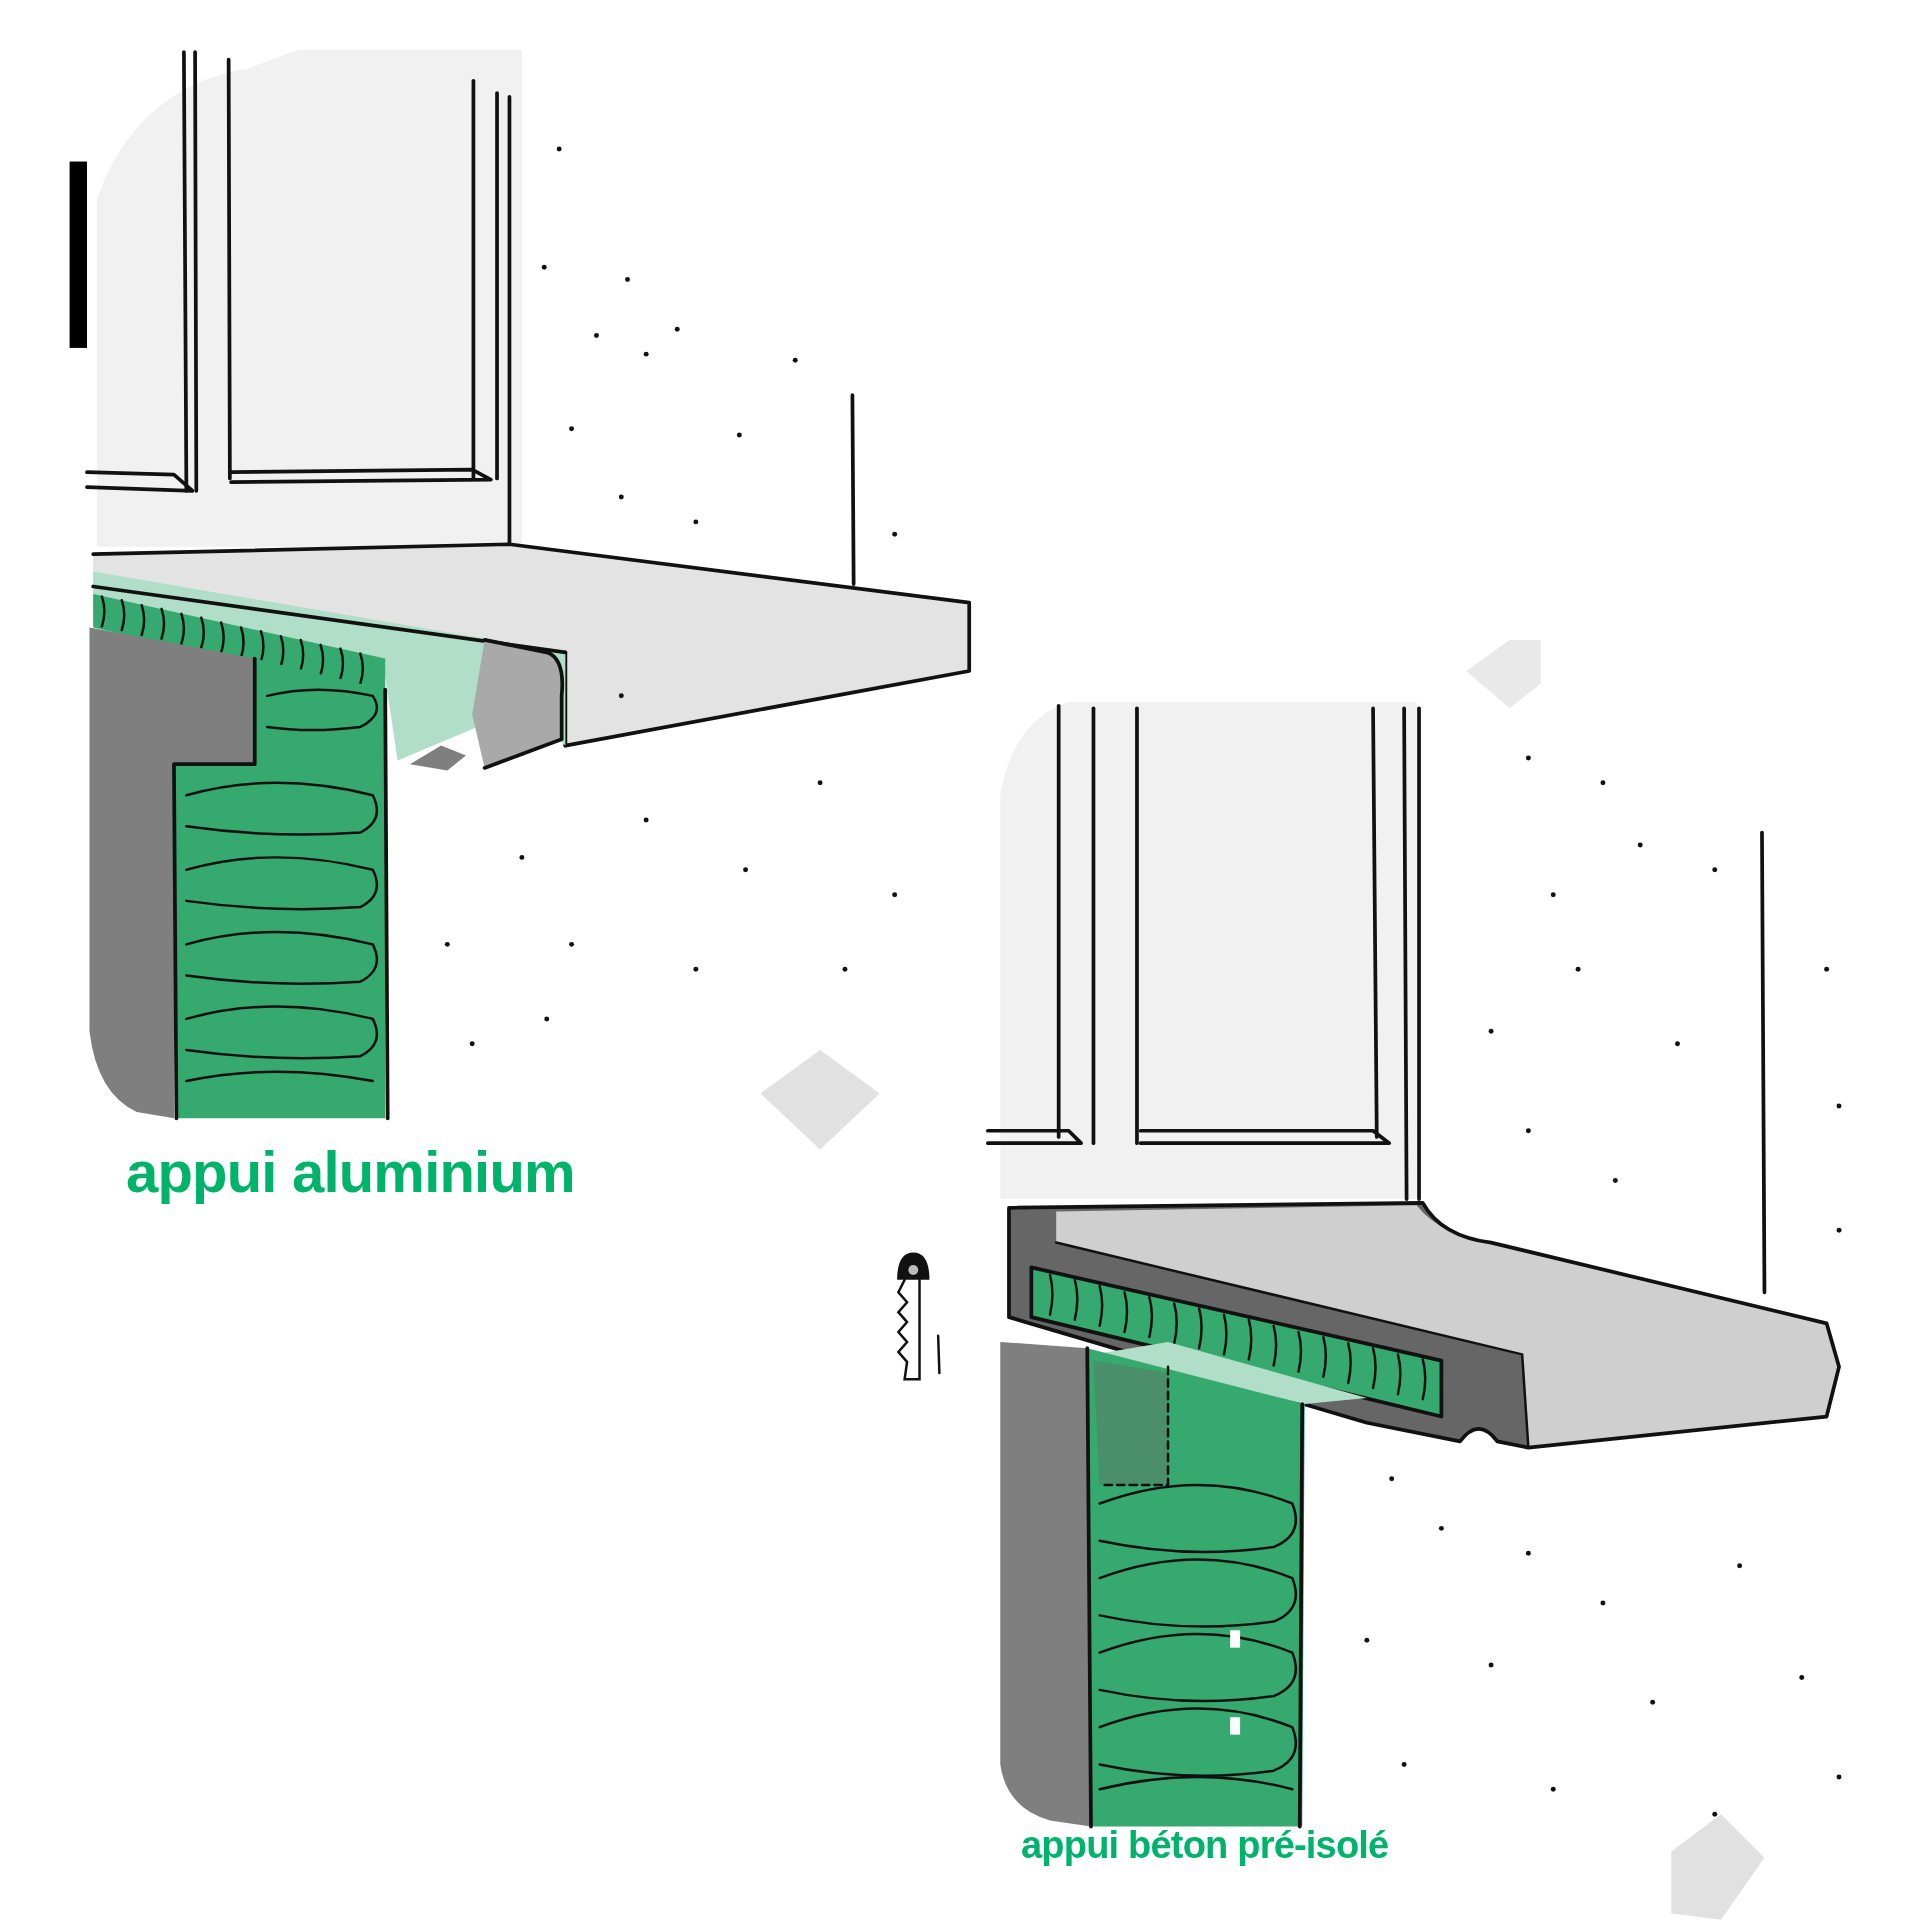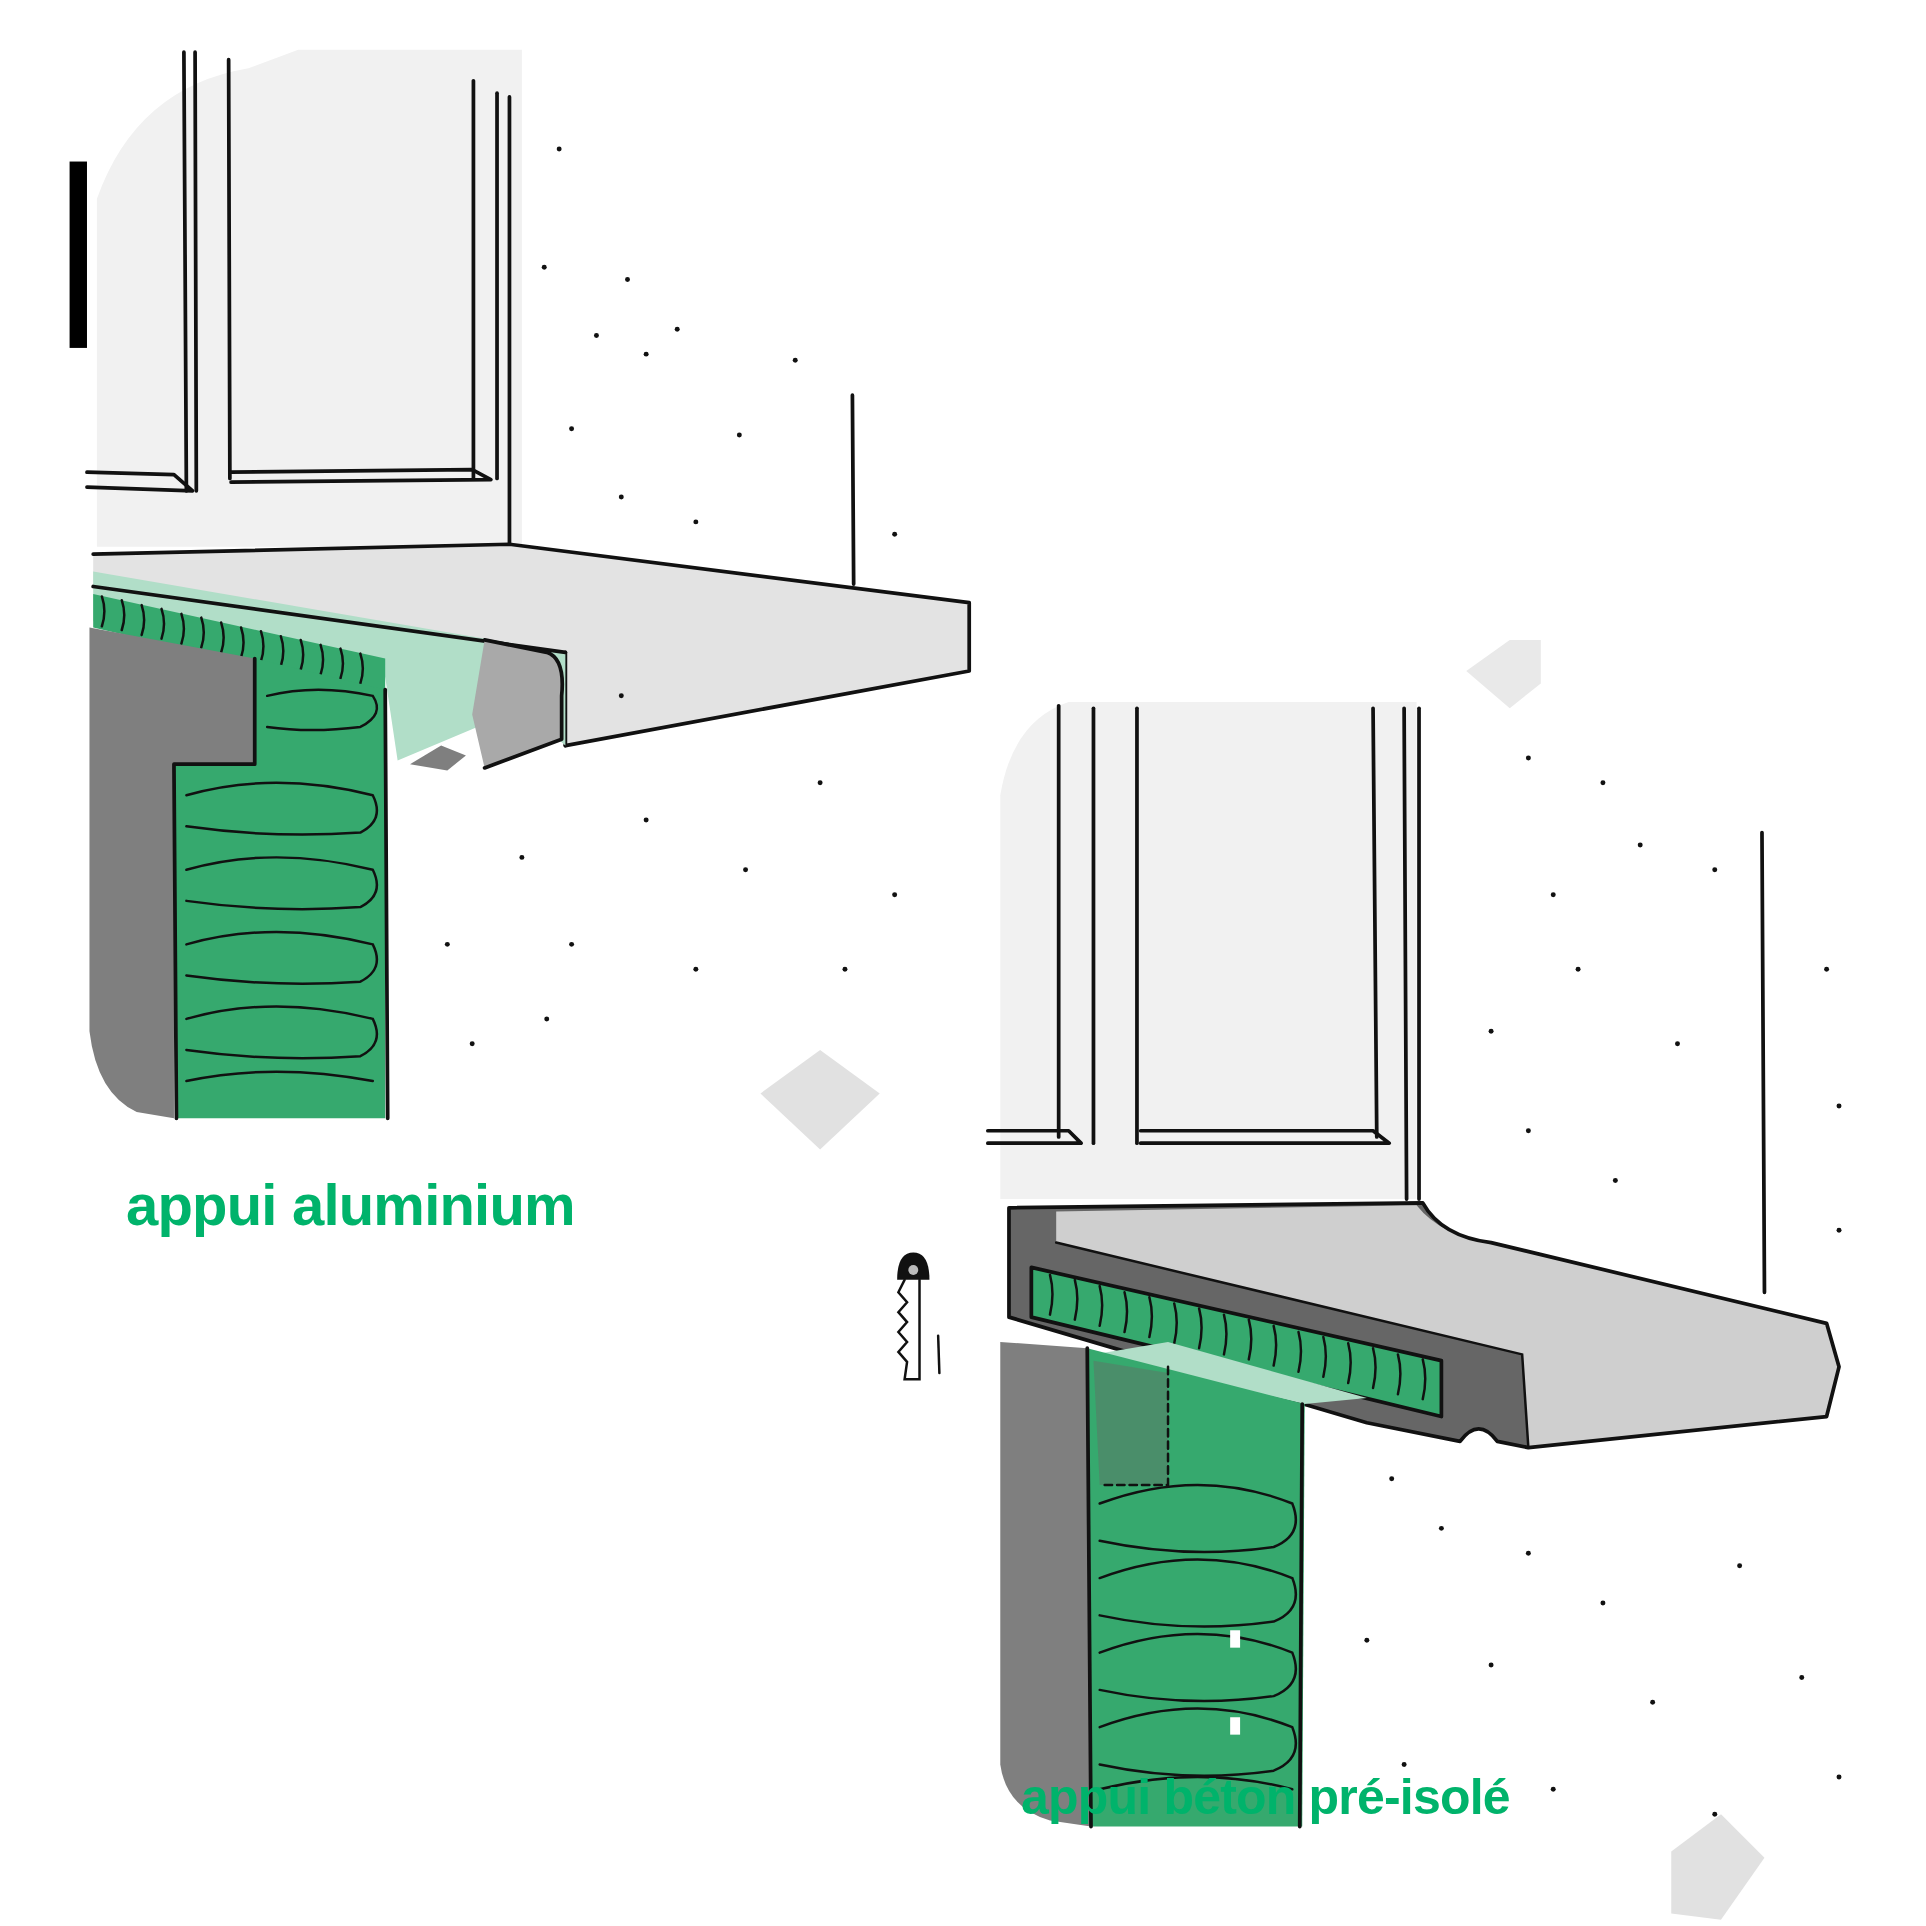--- a/index.html
+++ b/index.html
@@ -4,24 +4,23 @@
 <style>
   html, body { margin: 0; padding: 0; background: #ffffff; }
   body { width: 1926px; height: 1926px; overflow: hidden; position: relative; }
   #stage { position: absolute; left: 0; top: 0; width: 1926px; height: 1926px; }
   .label {
     position: absolute;
     font-family: "Liberation Sans", sans-serif;
     font-weight: 700;
     letter-spacing: -0.8px;
     white-space: nowrap;
-    margin-top: 33px;
   }
   #label-1 { left: 126px; top: 1138px; font-size: 58px; }
-  #label-2 { left: 1021px; top: 1735px; font-size: 50px; }
+  #label-2 { left: 1021px; top: 1824px; font-size: 38px; }
   .ink { fill: none; stroke: #111; stroke-width: 3; stroke-linecap: round; stroke-linejoin: round; }
   .ink-thin { fill: none; stroke: #111; stroke-width: 2; stroke-linecap: round; }
 </style>
 </head>
 <body>
 
 <div id="stage">
 <svg width="1926" height="1926" viewBox="0 0 1550 1550" xmlns="http://www.w3.org/2000/svg">
 
   <g>

